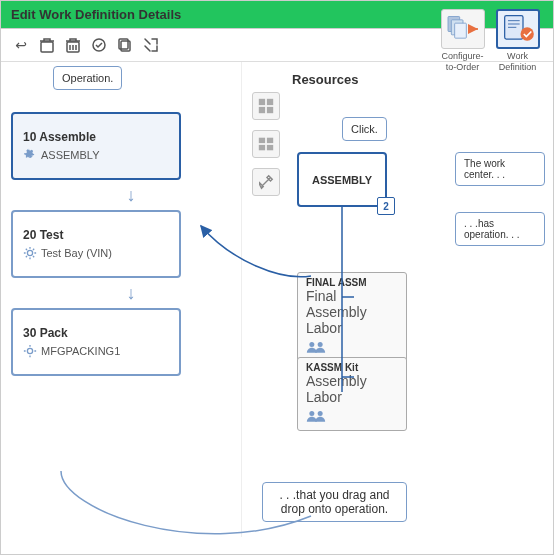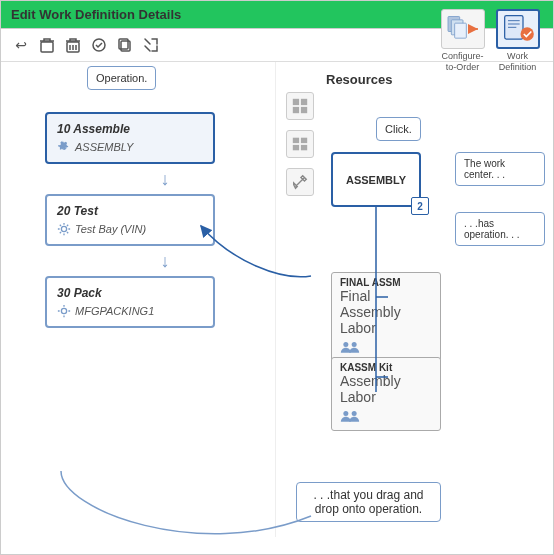--- a/index.html
+++ b/index.html
@@ -50,38 +50,36 @@
     }
     .content-area {
       display: flex;
       height: calc(555px - 80px);
       position: relative;
     }
     .left-panel {
       width: 240px;
       padding: 10px;
       position: relative;
-      margin-left: 34px;
     }
     .right-panel {
       flex: 1;
       padding: 10px;
       border-left: 1px solid #eee;
       position: relative;
     }
     
     .op-node {
       border: 2px solid #7a9cc9;
       border-radius: 4px;
-      padding: 8px 10px;
+      padding: 16px 10px;
       margin-bottom: 0;
       background: #fff;
       width: 170px;
       position: relative;
-      font-style: italic;
     }
     .op-node.selected {
       border: 2px solid #2a5fa5;
       background: #f0f4fa;
     }
     .op-node-title {
       font-weight: bold;
       font-size: 12px;
       color: #333;
       margin-bottom: 4px;

